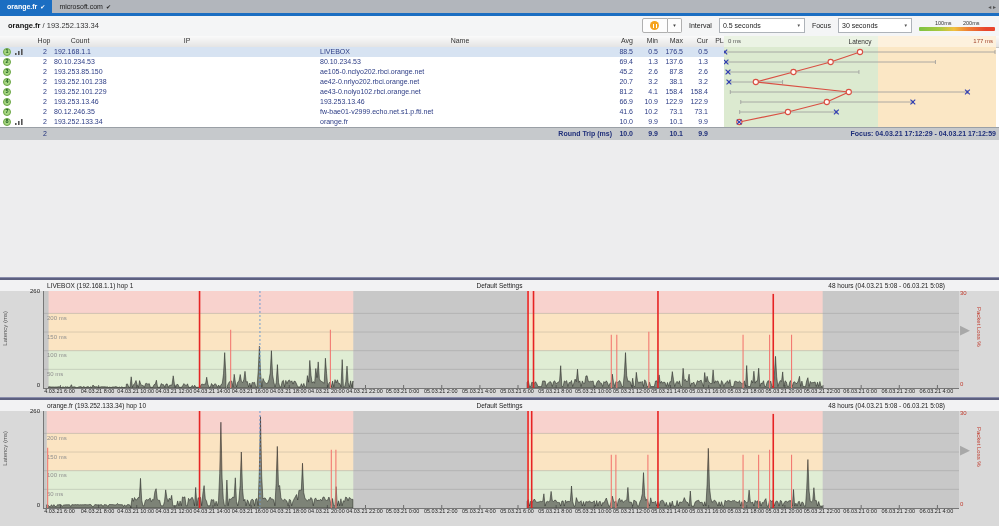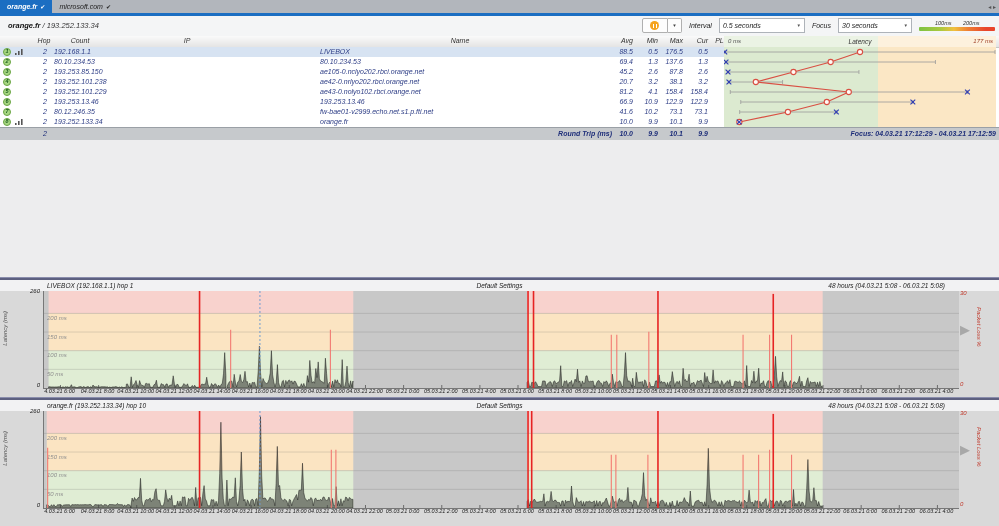--- a/index.html
+++ b/index.html
@@ -1,18 +1,18 @@
 <!DOCTYPE html>
 <html><head>
 <meta charset="utf-8">
 <style>
   html,body{margin:0;padding:0;}
   body{width:999px;height:526px;overflow:hidden;background:#ededee;
        font-family:"Liberation Sans","DejaVu Sans",sans-serif;position:relative;}
-  .app{position:absolute;inset:0;width:999px;height:418px;font-style:italic;}
+  .app{position:absolute;inset:0;width:999px;height:418px;}
 
   
   .tabbar{position:absolute;top:0;left:0;right:0;height:13px;background:#b2b6bc;display:flex;align-items:stretch;}
   .tab{display:flex;align-items:center;gap:3px;padding:0 7px;font-size:7px;color:#222;cursor:default;}
   .tab.active{background:#1b6ec2;color:#fff;font-weight:bold;}
   .tab .check{font-size:6px;line-height:1;}
   .tabscroll{margin-left:auto;display:flex;align-items:center;font-size:6px;color:#555;padding-right:3px;}
   .accent{position:absolute;top:13px;left:0;right:0;height:3px;background:#1b6ec2;}
 
   

